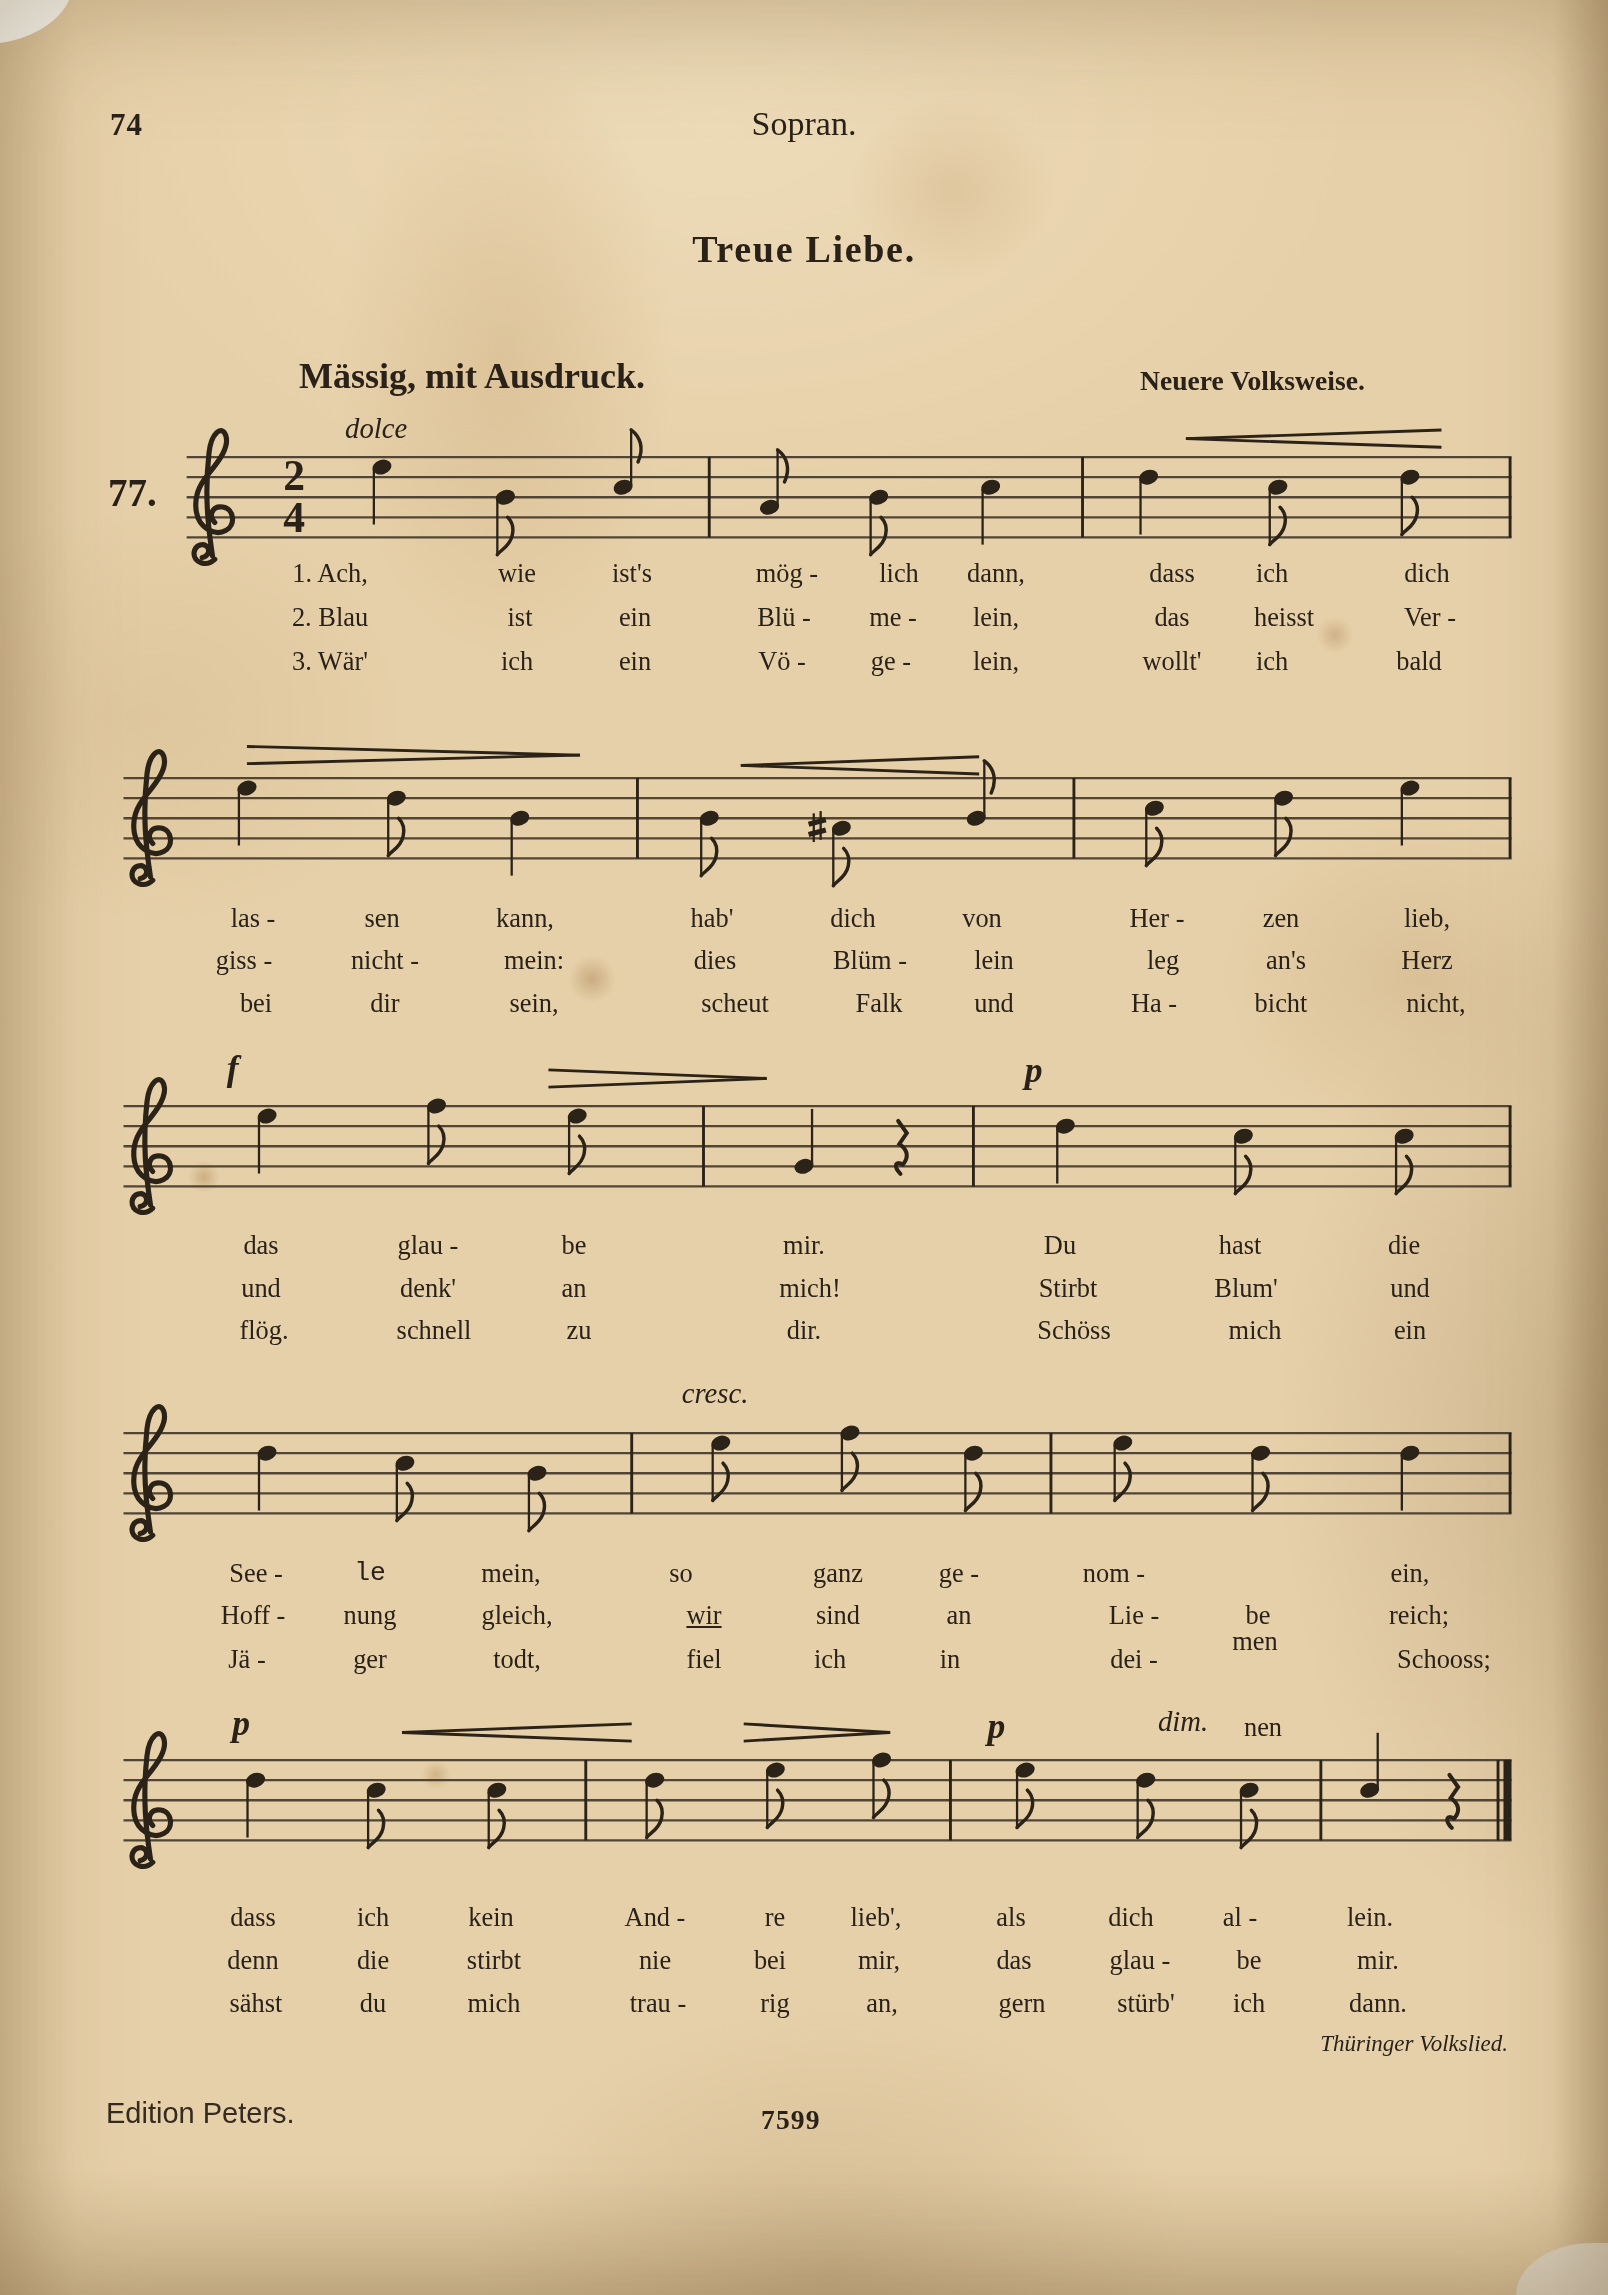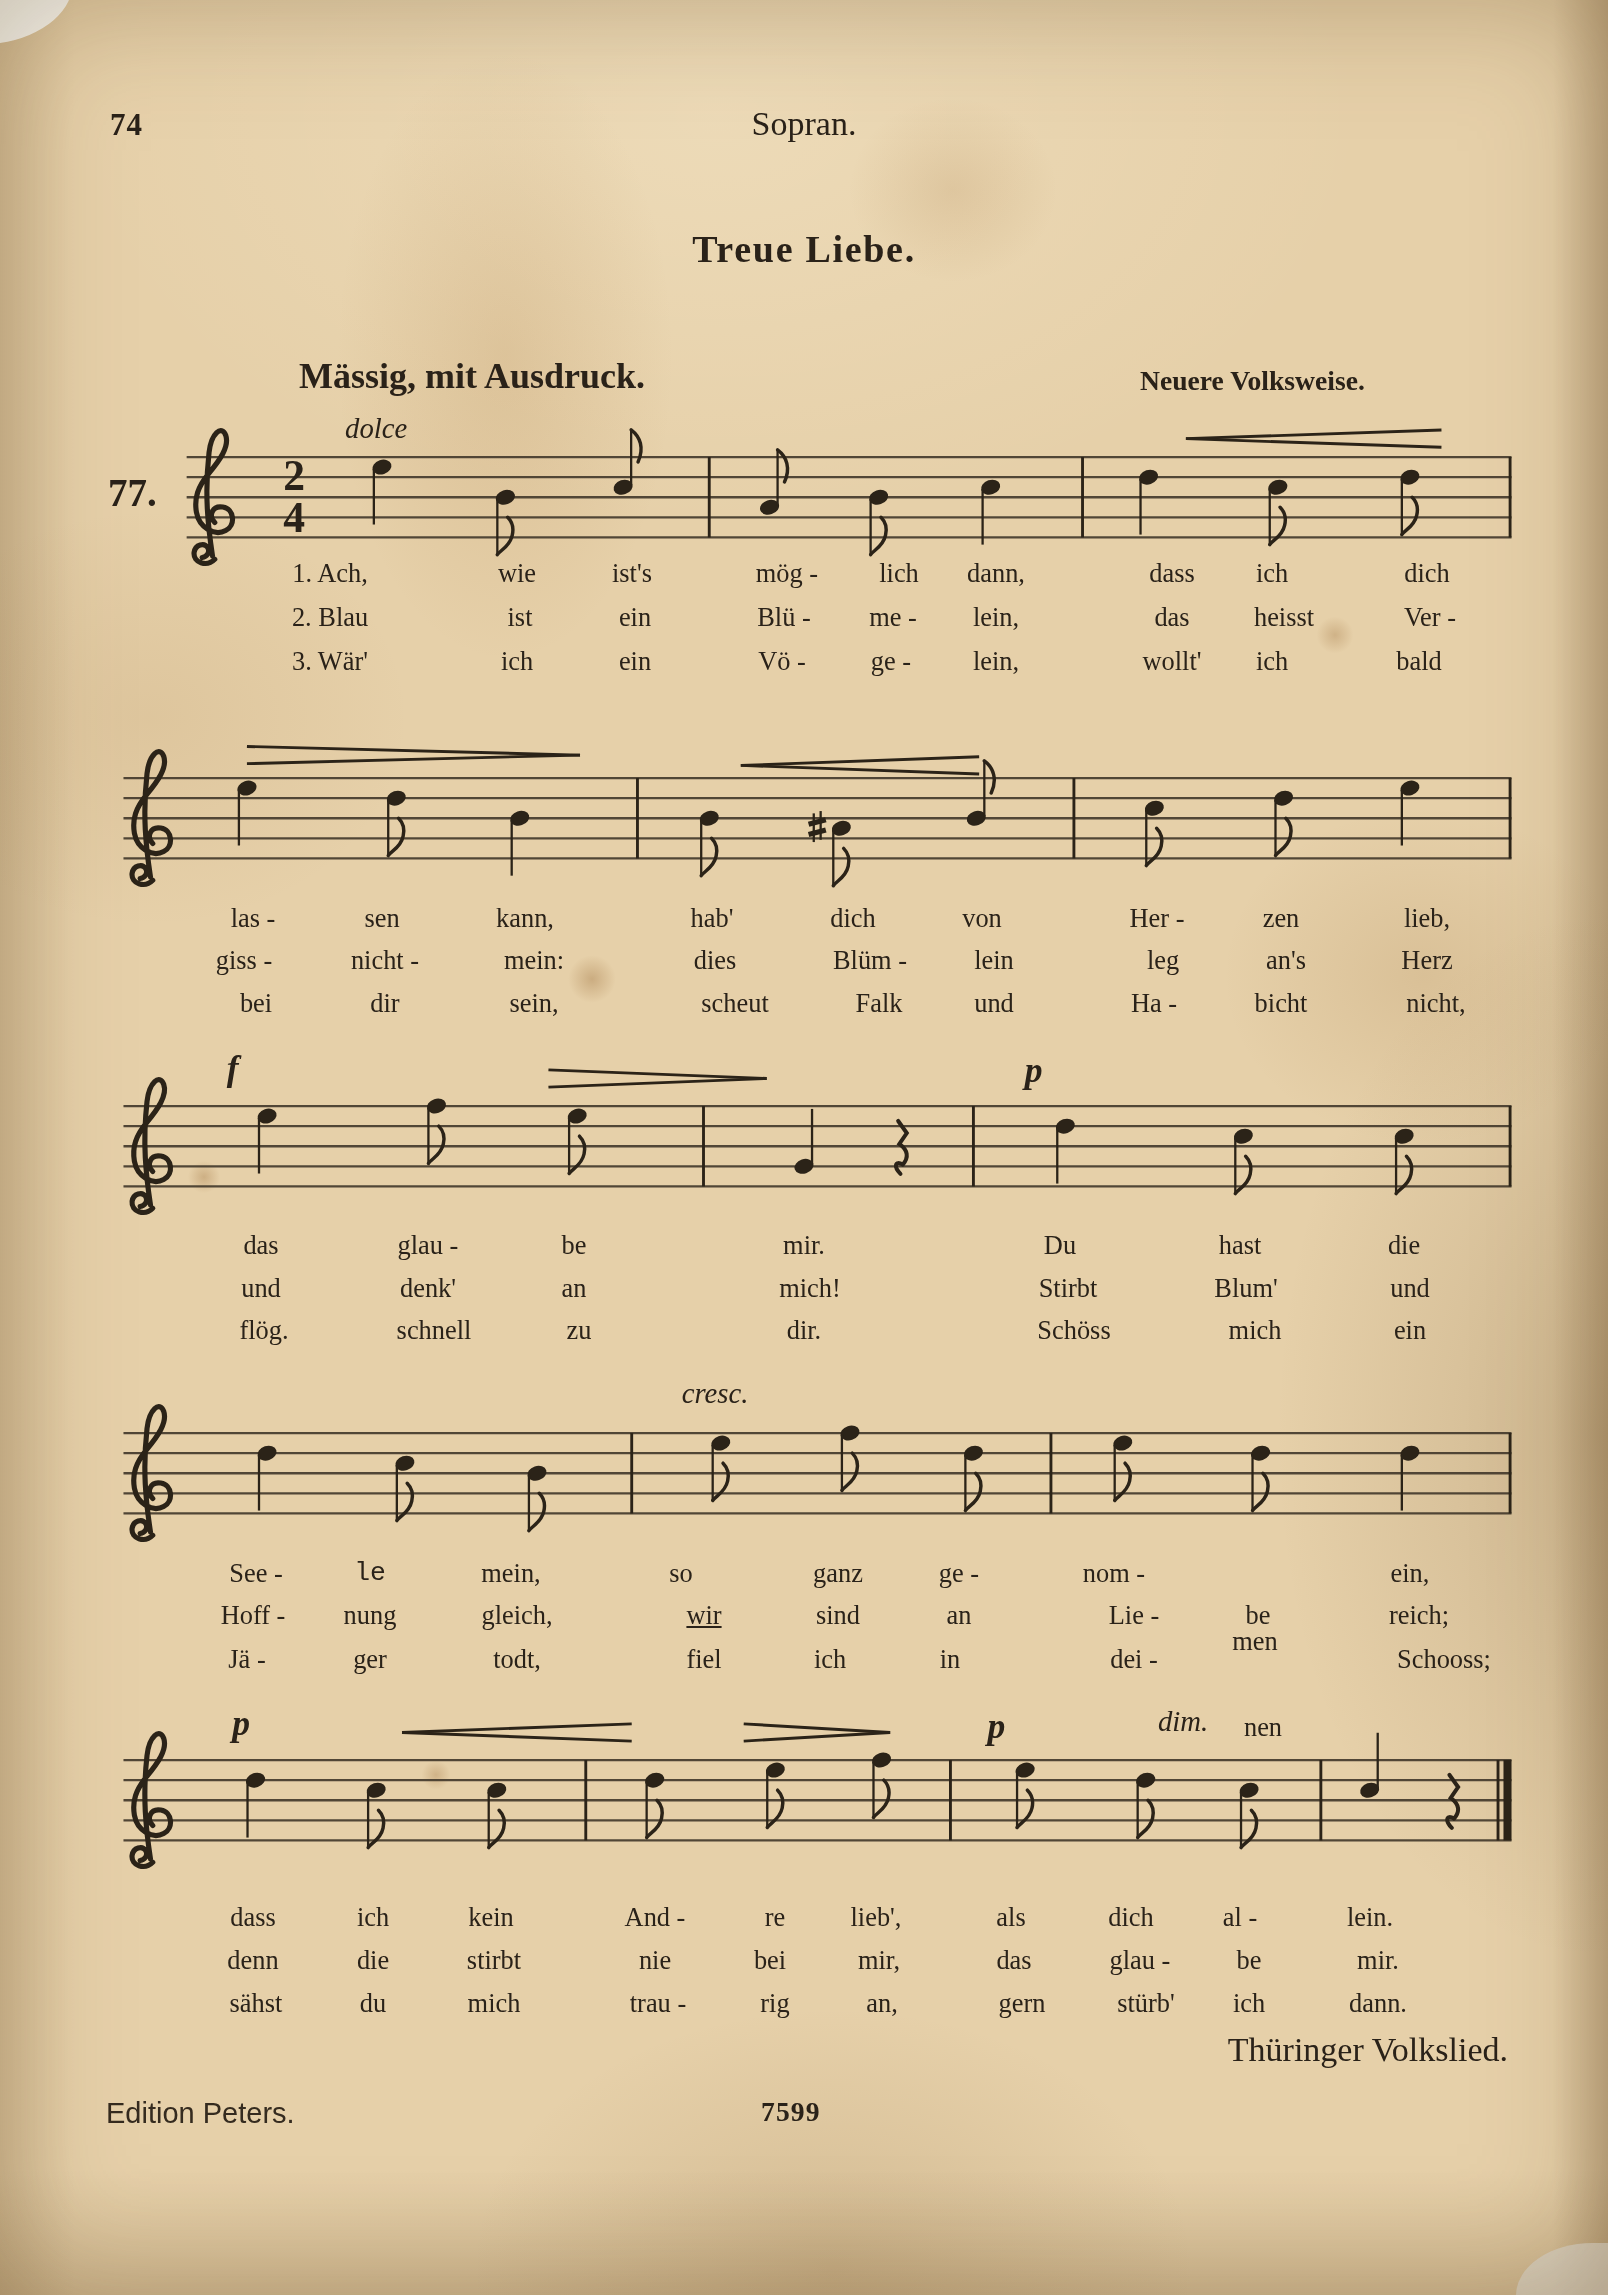--- a/index.html
+++ b/index.html
@@ -29,23 +29,23 @@
     background:#ddd7c9;border-radius:70% 0 0 0;opacity:.8;}
   .abs{position:absolute;white-space:nowrap;}
   .center{transform:translateX(-50%);}
   .right{transform:translateX(-100%);}
   .pagenum{font-size:31px;font-weight:bold;letter-spacing:1.1px;}
   .part{font-size:34px;}
   .title{font-size:38px;font-weight:bold;letter-spacing:1.7px;}
   .tempo{font-size:36px;font-weight:bold;}
   .attrib{font-size:27.6px;font-weight:bold;}
   .pieceno{font-size:39px;font-weight:bold;}
-  .source{font-size:34px;}
+  .source{font-size:23px;font-style:italic;}
   .publisher{font-family:"Liberation Sans","DejaVu Sans",sans-serif;font-size:29px;color:#352b1f;}
-  .plate{font-size:27.6px;font-weight:bold;letter-spacing:1.1px;}
+  .plate{font-size:27.6px;font-weight:bold;letter-spacing:1.1px;margin-top:8px;}
   .lyr{position:absolute;transform:translateX(-50%);font-size:26.4px;white-space:nowrap;
     color:#2a2219;}
   svg.system{position:absolute;left:0;overflow:visible;}
   svg .ink{stroke:#2b2318;fill:none;stroke-linecap:round;}
   svg text{fill:#2a2219;}
   .dyn-f{font-style:italic;font-weight:bold;font-size:62px;}
   .dyn-i{font-style:italic;font-size:50px;}
 </style>
 </head>
 <body>

